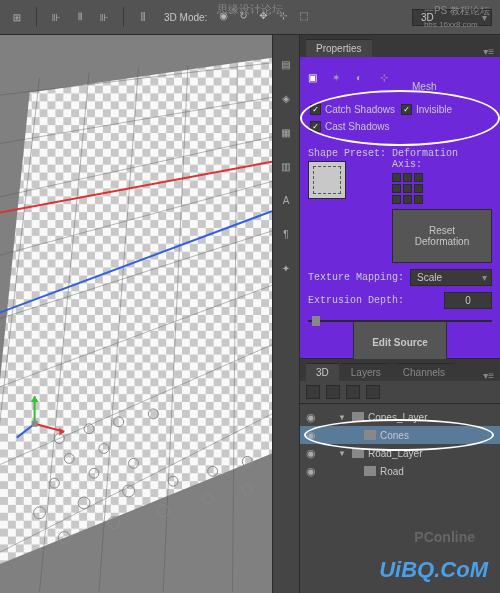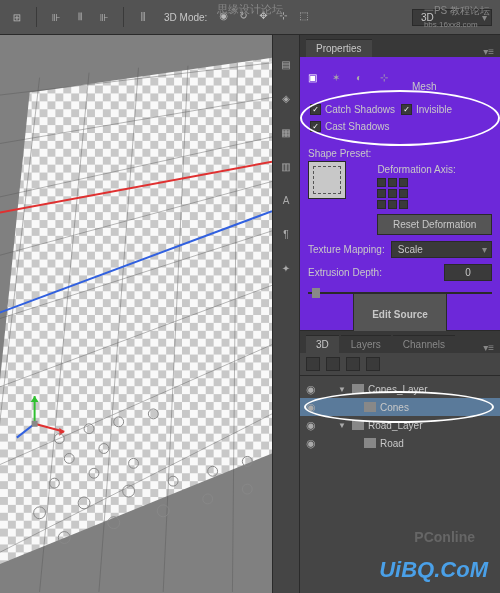--- a/index.html
+++ b/index.html
@@ -36,27 +36,27 @@
 .props-icon { width: 16px; height: 16px; color: #aaa; }
 .props-icon.active { color: #fff; }
 .mesh-label { color: #c8c8c8; margin-left: 8px; margin-top: 14px; }
 
 .checkbox-grid { display: grid; grid-template-columns: 1fr 1fr; gap: 6px 2px; padding: 4px 2px 10px; position: relative; }
 .checkbox-row { display: flex; align-items: center; gap: 4px; color: #c8c8c8; }
 .checkbox { width: 11px; height: 11px; background: #3a3a3a; border: 1px solid #2a2a2a; display: flex; align-items: center; justify-content: center; font-size: 8px; color: #fff; }
 
 .prop-section { margin-top: 6px; }
 .prop-row { display: flex; align-items: center; gap: 6px; margin-bottom: 6px; }
-.prop-label { color: #c8c8c8; }
+.prop-label { color: #c8c8c8; font-family: Liberation Mono, monospace; }
 .shape-thumb { width: 38px; height: 38px; background: #c8c8c8; border: 1px solid #2a2a2a; margin-top: 2px; position: relative; }
 .shape-thumb::after { content: ""; position: absolute; inset: 4px; border: 1px dashed #555; }
-.deform-row { flex: 1; margin-top: 16px; }
+.deform-row { flex: 1; }
 .axis-grid { display: grid; grid-template-columns: repeat(3, 9px); gap: 2px; margin: 3px 0 5px; }
 .axis-dot { width: 9px; height: 9px; background: #3a3a3a; border: 1px solid #2a2a2a; }
-.ps-button { background: #555; border: 1px solid #2a2a2a; color: #c8c8c8; padding: 4px 8px; cursor: pointer; text-align: center; }
+.ps-button { background: #555; border: 1px solid #2a2a2a; color: #c8c8c8; padding: 15px 8px; cursor: pointer; text-align: center; }
 .ps-dropdown { background: #3a3a3a; border: 1px solid #2a2a2a; color: #c8c8c8; padding: 2px 6px; flex: 1; position: relative; }
 .ps-dropdown::after { content: "▾"; position: absolute; right: 4px; color: #888; }
 .num-field { width: 48px; background: #3a3a3a; border: 1px solid #2a2a2a; color: #c8c8c8; padding: 2px 4px; text-align: center; }
 .slider { height: 12px; position: relative; margin: 2px 0; }
 .slider-track { height: 2px; background: #2a2a2a; position: absolute; top: 5px; left: 0; right: 0; }
 .slider-thumb { width: 8px; height: 10px; background: #888; position: absolute; top: 1px; left: 2%; }
 
 
 .layers-panel { flex: 1; background: #454545; position: relative; }
 .layers-header { display: flex; gap: 6px; padding: 4px 6px; border-bottom: 1px solid #2a2a2a; }

